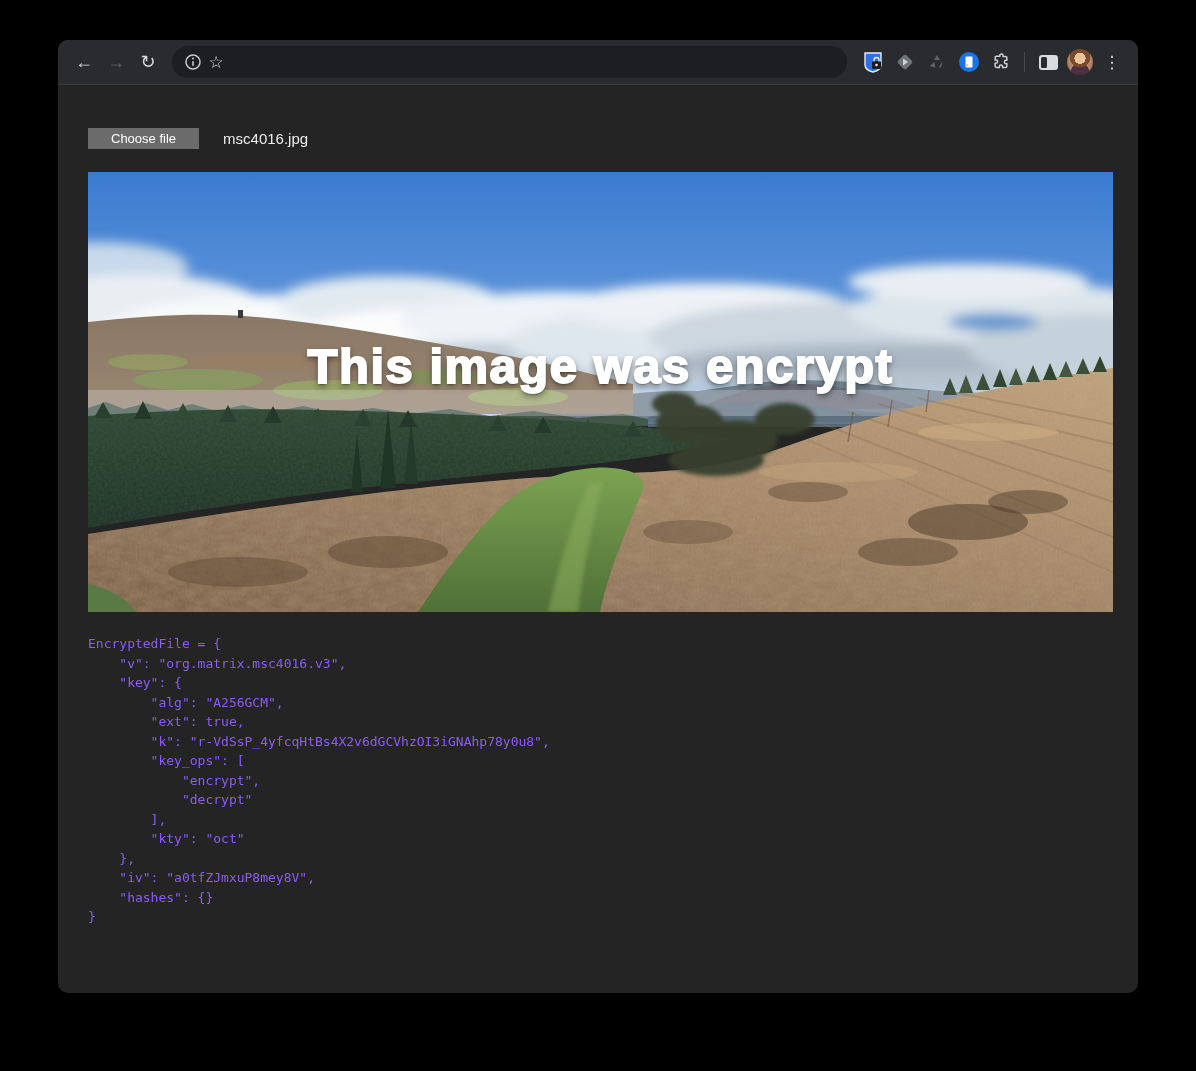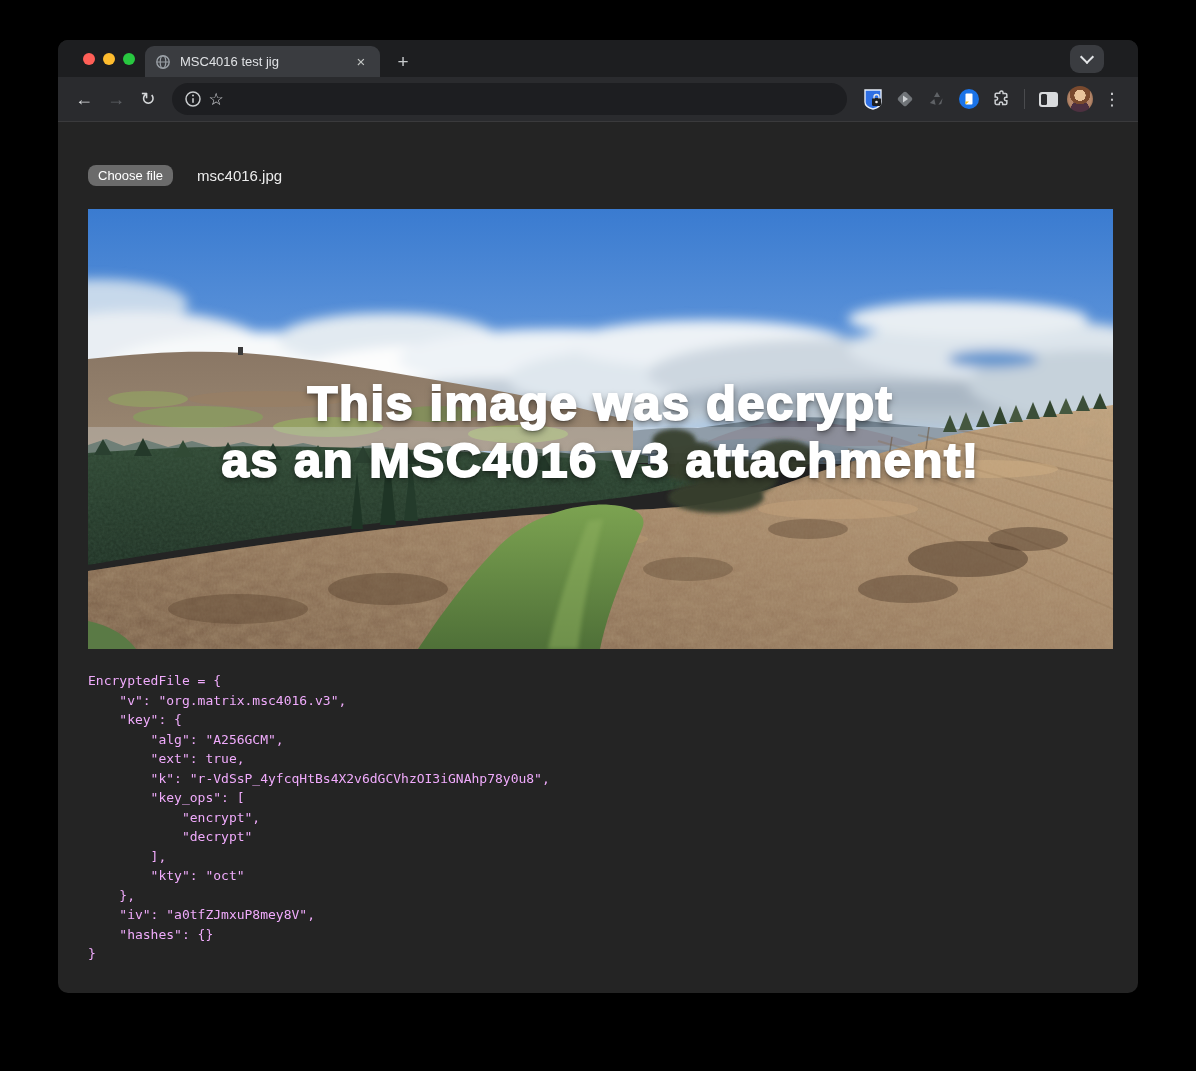--- a/index.html
+++ b/index.html
@@ -60,65 +60,43 @@
       radial-gradient(circle at 50% 30%, #7a4a2e 0 46%, rgba(0,0,0,0) 47%),
       radial-gradient(circle at 50% 88%, #4d3040 0 34%, rgba(0,0,0,0) 35%),
       radial-gradient(circle at 50% 50%, #b5876a 0 60%, #5c3a24 100%);
   }
   .kebab{color:#d6d8da;font-size:17px;letter-spacing:0;}
   
   .content{padding:32px 30px 0 30px;color:rgba(255,255,255,.87);}
   .picker-label{font-size:16px;line-height:19px;}
   .file-row{margin-top:10px;display:flex;align-items:center;height:22px;}
   .choose-btn{
-    background:#6b6b6b;color:#ffffff;border:none;border-radius:8px;
-    font-size:13px;font-family:"Liberation Sans",sans-serif;padding:3px 10px;line-height:15px;
+    background:#6b6b6b;color:#ffffff;border:none;border-radius:0;
+    font-size:13px;font-family:"Liberation Sans",sans-serif;padding:3px 23px;line-height:15px;
   }
   .file-name{font-size:15px;color:#ececec;margin-left:24px;}
   .photo{position:relative;margin-top:23px;width:1025px;height:440px;overflow:hidden;}
   .photo svg{display:block;}
   .caption{
     position:absolute;left:0;top:166px;width:100%;text-align:center;
     color:#ffffff;font-weight:bold;font-size:49px;line-height:57px;letter-spacing:1.5px;
     -webkit-text-stroke:2px #ffffff;
     text-shadow:0 3px 7px rgba(0,0,0,.55),0 1px 2px rgba(0,0,0,.7);
     white-space:nowrap;
   }
   pre.code{
     margin:22px 0 0 0;font-family:"DejaVu Sans Mono","Liberation Mono",monospace;
-    font-size:13px;line-height:19.5px;color:#f0abfc;
+    font-size:13px;line-height:19.5px;color:#8b5cf6;
   }
 </style>
 </head>
 <body>
 
 <div class="window">
 
-  <div class="tabstrip">
-    <div class="traffic">
-      <span class="tl-red"></span>
-      <span class="tl-yellow"></span>
-      <span class="tl-green"></span>
-    </div>
-    <div class="tab">
-      <svg class="tab-favicon" viewBox="0 0 16 16">
-        <circle cx="8" cy="8" r="6.2" fill="none" stroke="#9aa0a6" stroke-width="1.4"></circle>
-        <ellipse cx="8" cy="8" rx="2.8" ry="6.2" fill="none" stroke="#9aa0a6" stroke-width="1.2"></ellipse>
-        <line x1="1.8" y1="8" x2="14.2" y2="8" stroke="#9aa0a6" stroke-width="1.2"></line>
-      </svg>
-      <span class="tab-title">MSC4016 test jig</span>
-      <span class="tab-close">×</span>
-    </div>
-    <div class="newtab">
-        <span>+</span>
-      </div>
-    <div class="tabsearch">
-      <span class="chev"></span>
-    </div>
-  </div>
 
   <div class="toolbar">
     <div class="navbtn">
         <span>←</span>
       </div>
     <div class="navbtn disabled">
         <span>→</span>
       </div>
     <div class="navbtn">
         <span>↻</span>
@@ -345,22 +323,21 @@
           <path d="M971,205 L978,189 L985,205 Z" fill="#45583f"></path>
           <path d="M988,202 L995,186 L1002,202 Z" fill="#3c4f39"></path>
           <path d="M1005,200 L1012,184 L1019,200 Z" fill="#32452f"></path>
           <path d="M760,270 L765,240" stroke="#6b5844" stroke-width="1.5" opacity="0.6"></path>
           <path d="M800,255 L804,228" stroke="#6b5844" stroke-width="1.5" opacity="0.6"></path>
           <path d="M838,240 L841,218" stroke="#6b5844" stroke-width="1.5" opacity="0.6"></path>
         </g>
       </svg>
 
       <div class="caption">
-        <div>This image was decrypt</div>
-        <div>as an MSC4016 v3 attachment!</div>
+        <div>This image was encrypt</div>
       </div>
     </div>
 
     <pre class="code">EncryptedFile = {
     "v": "org.matrix.msc4016.v3",
     "key": {
         "alg": "A256GCM",
         "ext": true,
         "k": "r-VdSsP_4yfcqHtBs4X2v6dGCVhzOI3iGNAhp78y0u8",
         "key_ops": [

